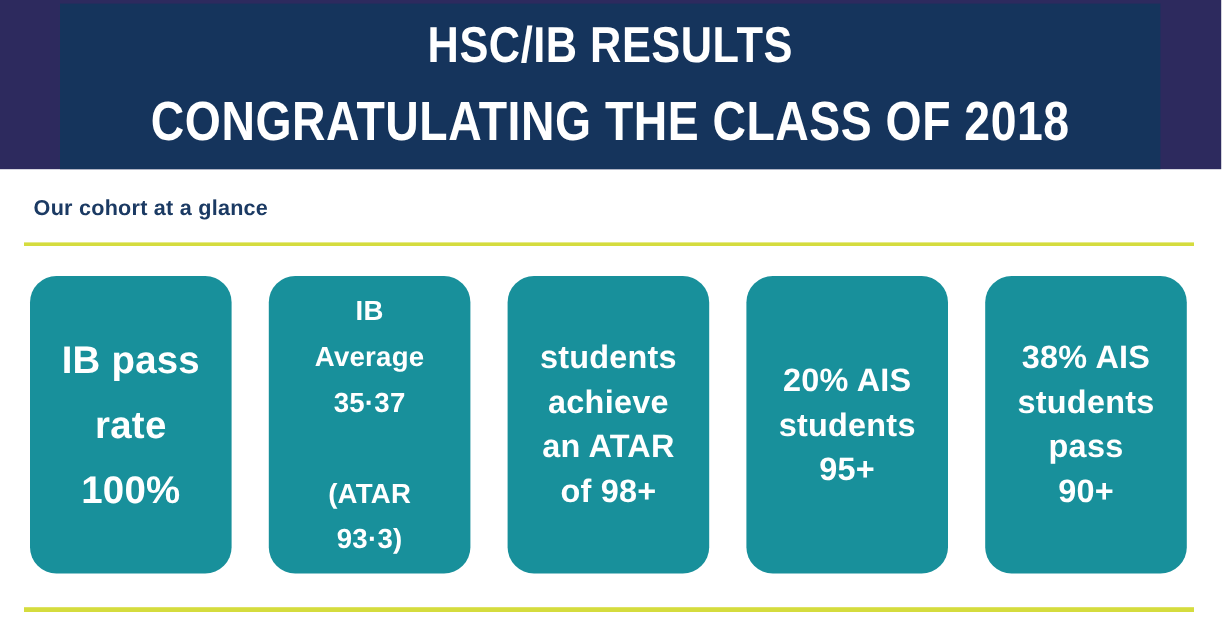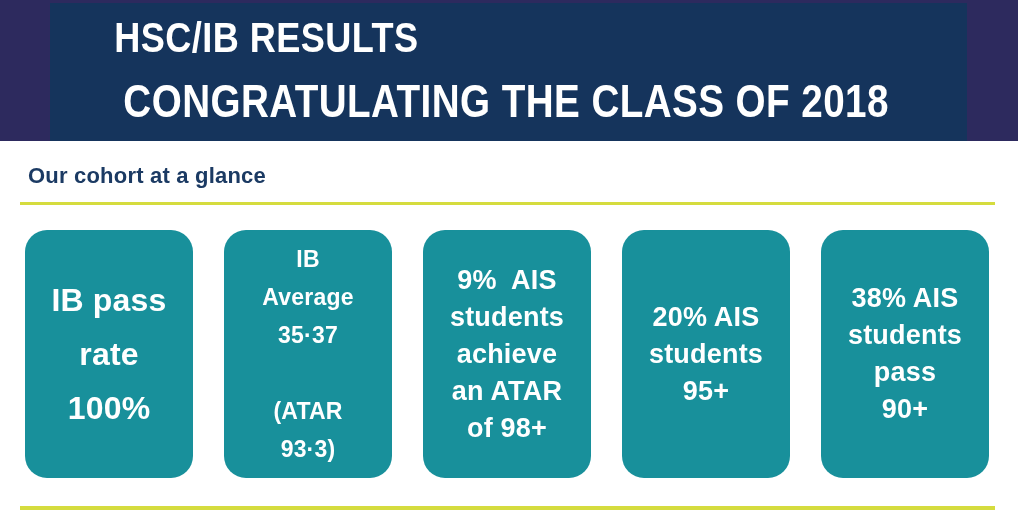--- a/index.html
+++ b/index.html
@@ -24,21 +24,21 @@
     height: 141px;
     background: var(--header-outer, #2d2a5e);
   }
   .header-inner {
     position: absolute;
     left: 50px; top: 3px;
     width: 917px;
     height: 138px;
     background: var(--header-inner, #15345c);
     color: var(--header-text, #ffffff);
-    text-align: left;
+    text-align: center;
     overflow: hidden;
   }
   .title-line1 {
     font-size: 42px;
     font-weight: 700;
     line-height: 50px;
     margin-top: 10px;
     transform: scaleX(0.86);
     transform-origin: center;
     letter-spacing: 0.5px;
@@ -52,21 +52,21 @@
     transform: scaleX(0.84);
     transform-origin: center;
     letter-spacing: 0.5px;
     white-space: nowrap;
   }
 
   
   .section-heading {
     position: absolute;
     left: 28px; top: 163px;
-    font-size: 22px;
+    font-size: 18px;
     font-weight: 700;
     color: var(--heading-text, #1b3a63);
     letter-spacing: 0.2px;
   }
   .rule {
     position: absolute;
     left: 20px;
     width: 975px;
     background: var(--lime, #d5dc3e);
   }
@@ -129,21 +129,20 @@
       </div>
       <div class="card">
         <div class="card-line">IB</div>
         <div class="card-line">Average</div>
         <div class="card-line">35·37</div>
         <div class="card-line">&nbsp;</div>
         <div class="card-line">(ATAR</div>
         <div class="card-line">93·3)</div>
       </div>
       <div class="card">
-        <div class="card-line">9%  AIS</div>
         <div class="card-line">students</div>
         <div class="card-line">achieve</div>
         <div class="card-line">an ATAR</div>
         <div class="card-line">of 98+</div>
       </div>
       <div class="card">
         <div class="card-line">20% AIS</div>
         <div class="card-line">students</div>
         <div class="card-line">95+</div>
       </div>

